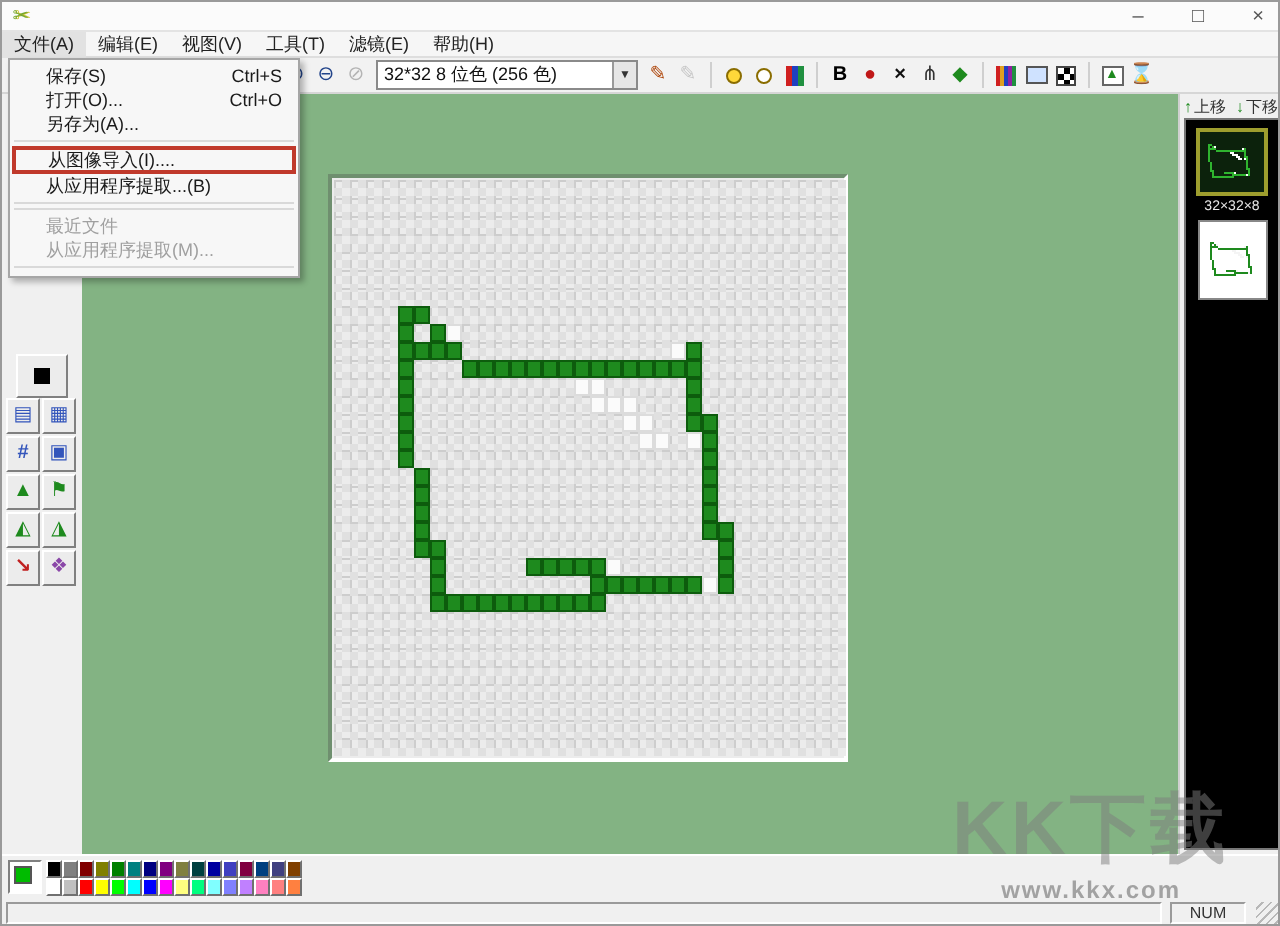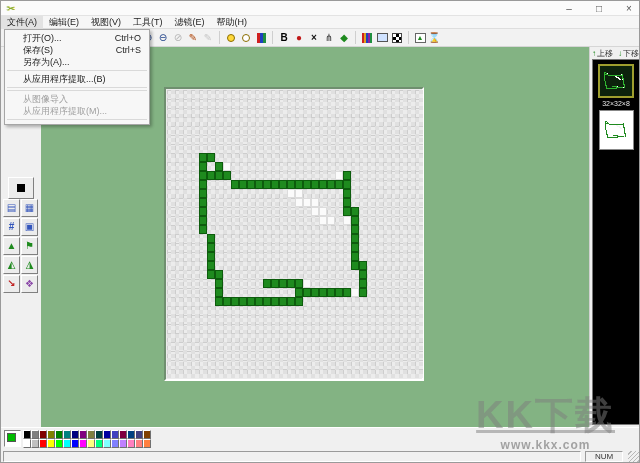--- a/index.html
+++ b/index.html
@@ -85,21 +85,21 @@
   .swatch{border:1px solid;border-color:#fff #707070 #707070 #fff;}
 
   
   #statusbar{position:absolute;left:0;top:448px;width:640px;height:15px;background:#f0f0f0;}
   #sb-main{position:absolute;left:2px;top:2px;width:578px;height:11px;border:1px solid;border-color:#9a9a9a #fff #fff #9a9a9a;}
   #sb-num{position:absolute;left:584px;top:2px;width:38px;height:11px;border:1px solid;border-color:#9a9a9a #fff #fff #9a9a9a;font-size:8px;color:#333;display:flex;align-items:center;justify-content:center;z-index:6;background:#f0f0f0;}
   #sb-grip{position:absolute;right:1px;bottom:1px;width:12px;height:12px;background:repeating-linear-gradient(135deg,transparent 0 2px,#b8b8b8 2px 3px);}
 
   
   #watermark{position:absolute;right:24px;top:392px;z-index:5;text-align:center;pointer-events:none;}
-  #wm-logo{font-size:38px;font-weight:bold;color:rgba(125,125,125,.5);letter-spacing:2px;line-height:44px;text-decoration:underline;}
+  #wm-logo{font-size:38px;font-weight:bold;color:rgba(125,125,125,.5);letter-spacing:2px;line-height:44px;}
   #wm-url{font-size:12px;font-weight:bold;color:rgba(120,120,120,.65);letter-spacing:1px;margin-top:1px;}
 </style>
 </head>
 <body>
 
 <div id="window">
 
   <div id="titlebar">
     <span id="app-icon">✂</span>
     <div id="win-controls">
@@ -124,20 +124,24 @@
           <span class="btn16">
             <span style="color: rgb(34, 68, 138);">⊕</span>
           </span>
           <span class="btn16">
             <span style="color: rgb(34, 68, 138);">⊖</span>
           </span>
           <span class="btn16 disabled">
             <span style="color: rgb(34, 68, 138);">⊘</span>
           </span>
         </span>
+      <div id="combo">
+        <span>32*32  8 位色 (256 色)</span>
+        <span id="combo-arrow">▼</span>
+      </div>
       <span id="tb-right-group" style="display:flex;align-items:center;gap:1px;">
           <span class="btn16">
             <span style="color: rgb(176, 74, 16);">✎</span>
           </span>
           <span class="btn16 disabled">
             <span style="color: rgb(119, 119, 119);">✎</span>
           </span>
           <span class="tsep"></span>
           <span class="btn16">
             <span class="bulb" style="background: rgb(255, 216, 58);"></span>
@@ -518,38 +522,41 @@
               <div class="mpx" style="left: 15px; top: 23px; background: rgb(30, 138, 30);"></div>
               <div class="mpx" style="left: 16px; top: 23px; background: rgb(30, 138, 30);"></div>
             </div>
         </div>
       </div>
     </div>
   </div>
 
   <div id="file-menu">
       <div class="mitem">
+        <span>保存(S)</span>
+        <span class="msc">Ctrl+S</span>
+      </div>
+      <div class="mitem">
         <span>打开(O)...</span>
         <span class="msc">Ctrl+O</span>
       </div>
       <div class="mitem">
-        <span>保存(S)</span>
-        <span class="msc">Ctrl+S</span>
-      </div>
-      <div class="mitem">
         <span>另存为(A)...</span>
       </div>
       <div class="msep"></div>
+      <div class="mitem hl">
+        <span>从图像导入(I)....</span>
+      </div>
       <div class="mitem">
         <span>从应用程序提取...(B)</span>
       </div>
       <div class="msep"></div>
       <div class="msep"></div>
       <div class="mitem disabled">
-        <span>从图像导入</span>
+        <span>最近文件</span>
       </div>
       <div class="mitem disabled">
         <span>从应用程序提取(M)...</span>
       </div>
       <div class="msep"></div>
     </div>
 
   <div id="palette-strip">
     <div id="color-well">
       <span id="fg-color" style="background: rgb(0, 187, 0);"></span>

